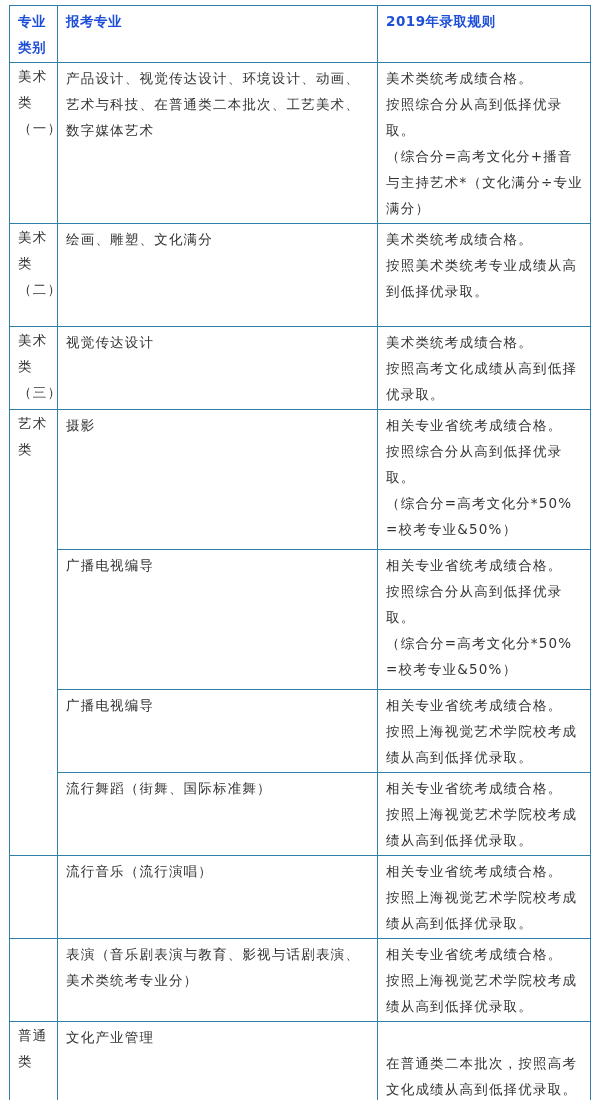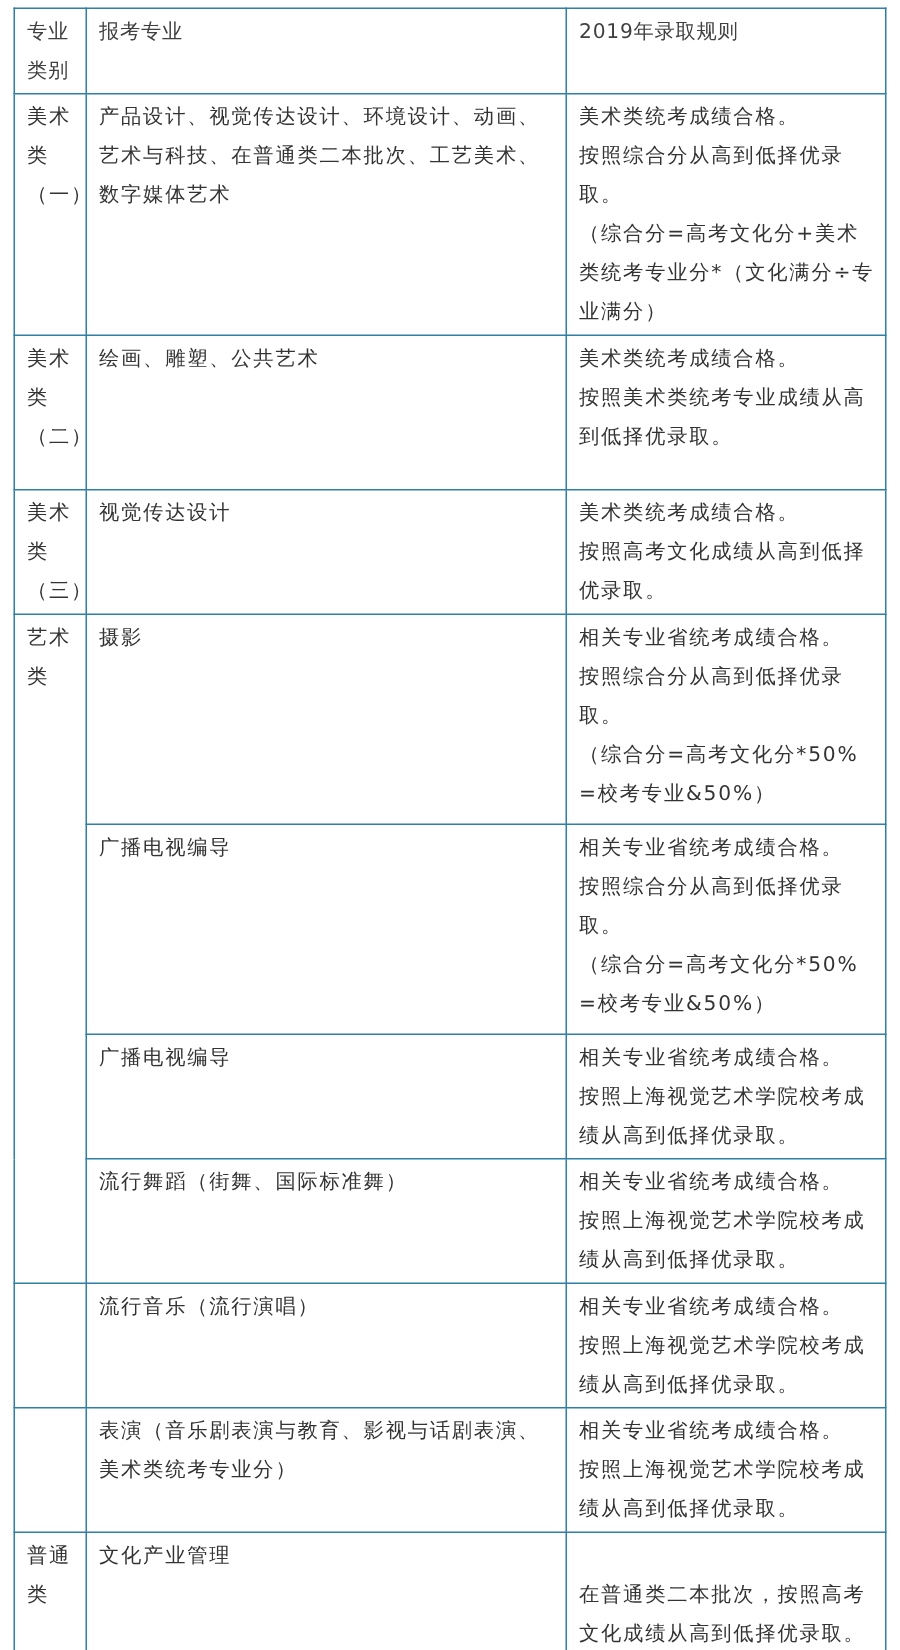--- a/index.html
+++ b/index.html
@@ -10,25 +10,25 @@
     width: 581px; border-collapse: collapse; table-layout: fixed;
     font-size: 13.5px; line-height: 26px;
   }
   table.rules td, table.rules th {
     border: 1.5px solid #2f7fa6;
     vertical-align: top; text-align: left;
     padding: 2px 6px 2px 8px;
     word-break: break-all;
     letter-spacing: 1.2px;
   }
-  table.rules th { font-weight: normal; color: #404040; letter-spacing: 0.5px; }
+  table.rules th { font-weight: bold; color: #1d4ed8; letter-spacing: 0.5px; }
   col.c1 { width: 48px; }
   col.c2 { width: 320px; }
   col.c3 { width: 213px; }
-  td.cat { padding-left: 6px; padding-right: 4px; }
+  td.cat { padding-left: 6px; padding-right: 4px; font-family: Liberation Mono, monospace; }
   .line { display: block; }
 </style>
 </head>
 <body>
 
 <table class="rules">
   <colgroup>
       <col class="c1">
       <col class="c2">
       <col class="c3">
@@ -39,27 +39,27 @@
     <th>报考专业</th>
     <th>2019年录取规则</th>
   </tr>
 
   <tr style="height:159px">
     <td class="cat">美术类（一）</td>
     <td>产品设计、视觉传达设计、环境设计、动画、艺术与科技、在普通类二本批次、工艺美术、数字媒体艺术</td>
     <td>
       <span class="line">美术类统考成绩合格。</span>
       <span class="line">按照综合分从高到低择优录取。</span>
-      <span class="line">（综合分=高考文化分+美术类统考专业分*（文化满分÷专业满分）</span>
+      <span class="line">（综合分=高考文化分+播音与主持艺术*（文化满分÷专业满分）</span>
     </td>
   </tr>
 
   <tr style="height:103px">
     <td class="cat">美术类（二）</td>
-    <td>绘画、雕塑、公共艺术</td>
+    <td>绘画、雕塑、文化满分</td>
     <td>
       <span class="line">美术类统考成绩合格。</span>
       <span class="line">按照美术类统考专业成绩从高到低择优录取。</span>
     </td>
   </tr>
 
   <tr style="height:75px">
     <td class="cat">美术类（三）</td>
     <td>视觉传达设计</td>
     <td>

